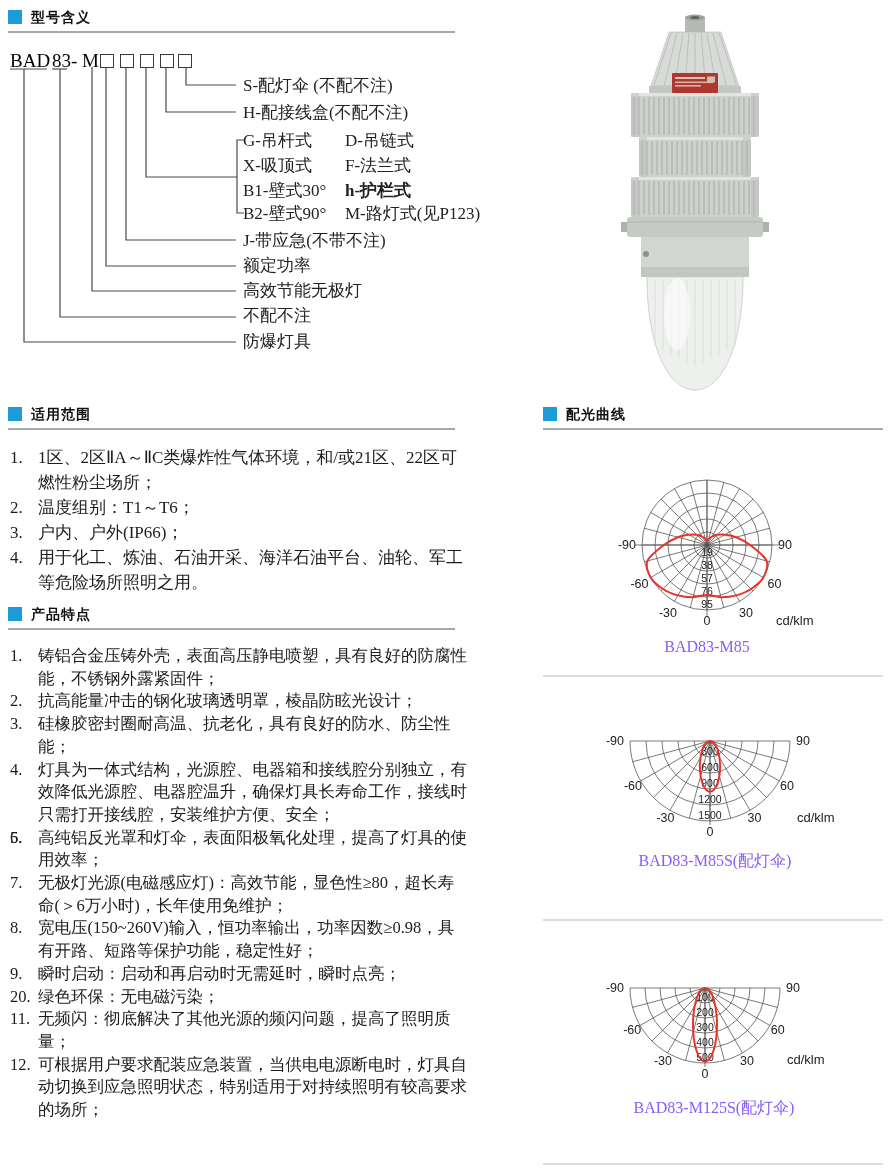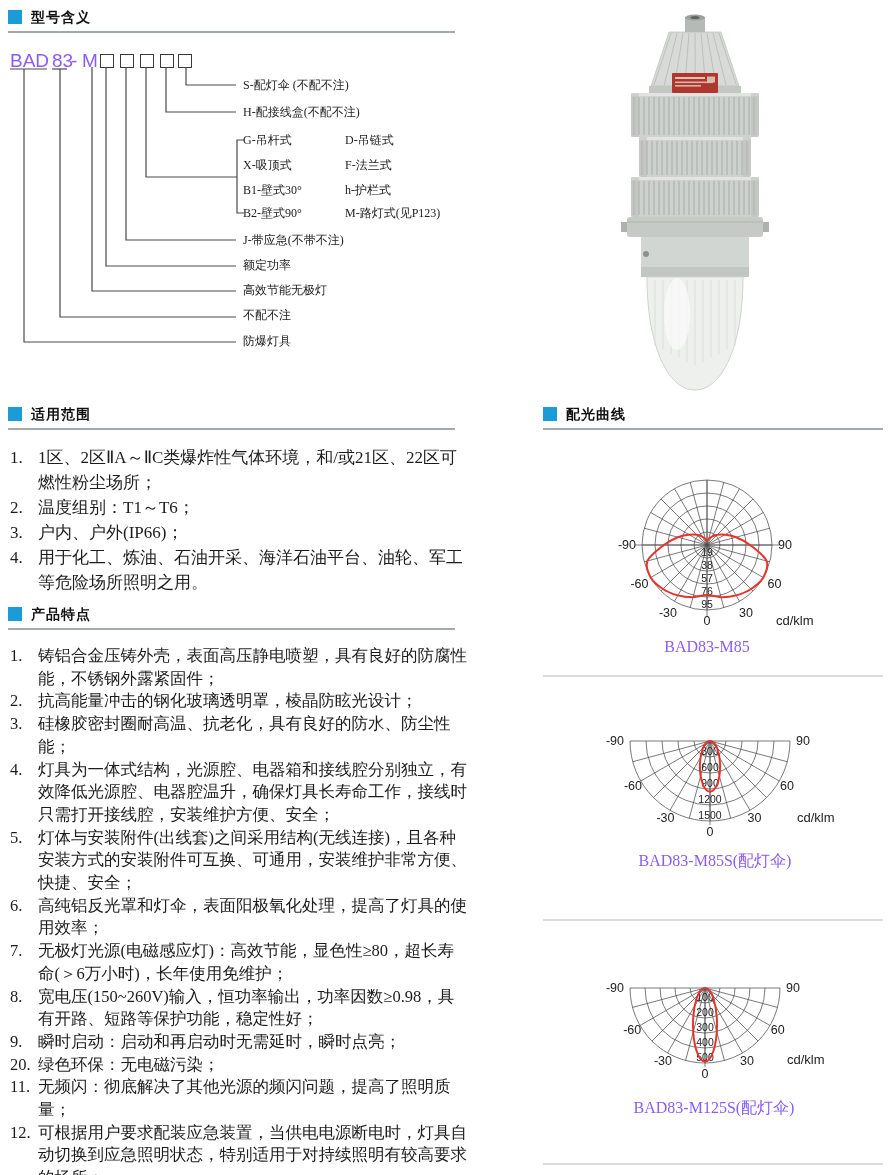--- a/index.html
+++ b/index.html
@@ -5,25 +5,25 @@
   html,body{margin:0;padding:0;background:#ffffff;}
   .page{position:relative;width:890px;height:1175px;background:#fff;overflow:hidden;
         font-family:"Liberation Serif",serif;color:#1a1a1a;}
   
   .sec-header{position:absolute;display:flex;align-items:center;gap:9px;
               border-bottom:2px solid #a2a9af;padding-bottom:7px;}
   .bullet{width:14px;height:14px;background:#1b9cd8;flex:0 0 auto;}
   .sec-title{font-family:"Liberation Sans",sans-serif;font-weight:bold;
              font-size:14px;color:#111;letter-spacing:1px;line-height:1;}
   
-  .code-span{position:absolute;font-family:Liberation Sans, sans-serif;
-             font-size:19px;color:#8b5cf6;line-height:1;}
+  .code-span{position:absolute;font-family:Liberation Serif, serif;
+             font-size:19px;color:#000000;line-height:1;}
   .codebox{position:absolute;width:12px;height:12px;border:1.6px solid #3a3a3a;background:#fff;}
   
-  .dlabel{position:absolute;font-size:12px;color:#222;white-space:nowrap;line-height:19px;}
+  .dlabel{position:absolute;font-size:17px;color:#222;white-space:nowrap;line-height:19px;}
   
   .list{position:absolute;left:8px;width:460px;color:#1c1c1c;}
   .list.app{font-size:17px;line-height:25px;}
   .list.feat{font-size:16.5px;line-height:22.7px;}
   .li{position:relative;padding-left:30px;}
   .li .num{position:absolute;left:2px;top:0;}
   
   .chart-box{position:absolute;}
   .caption{position:absolute;font-size:16px;color:#8b5cf6;text-align:center;white-space:nowrap;}
   .divider{position:absolute;height:2px;background:#dcdcdc;width:340px;left:543px;}
@@ -64,21 +64,21 @@
     </g>
   </svg>
 
   <div class="dlabel" style="left:243px;top:76px;">S-配灯伞 (不配不注)</div>
   <div class="dlabel" style="left:243px;top:103px;">H-配接线盒(不配不注)</div>
   <div class="dlabel" style="left:243px;top:131px;">G-吊杆式</div>
   <div class="dlabel" style="left:345px;top:131px;font-family:Liberation Serif, serif;">D-吊链式</div>
   <div class="dlabel" style="left:243px;top:156px;">X-吸顶式</div>
   <div class="dlabel" style="left:345px;top:156px;">F-法兰式</div>
   <div class="dlabel" style="left:243px;top:181px;">B1-壁式30°</div>
-  <div class="dlabel" style="left:345px;top:181px;">h-护栏式</div>
+  <div class="dlabel" style="left:345px;top:181px;font-weight:bold;">h-护栏式</div>
   <div class="dlabel" style="left:243px;top:204px;">B2-壁式90°</div>
   <div class="dlabel" style="left:345px;top:204px;">M-路灯式(见P123)</div>
   <div class="dlabel" style="left:243px;top:231px;">J-带应急(不带不注)</div>
   <div class="dlabel" style="left:243px;top:256px;">额定功率</div>
   <div class="dlabel" style="left:243px;top:281px;">高效节能无极灯</div>
   <div class="dlabel" style="left:243px;top:306px;">不配不注</div>
   <div class="dlabel" style="left:243px;top:332px;">防爆灯具</div>
 
   <svg id="lamp" style="position:absolute;left:615px;top:14px;" width="165" height="380">
       <rect x="70" y="3" width="20" height="15" fill="#b6bab6"></rect>
@@ -219,21 +219,21 @@
 
   <div class="sec-header" style="left:8px;top:607px;width:447px;">
     <span class="bullet"></span>
     <span class="sec-title">产品特点</span>
   </div>
   <div class="list feat" style="top:645px;">
     <div class="li"><span class="num">1.</span><span>铸铝合金压铸外壳，表面高压静电喷塑，具有良好的防腐性能，不锈钢外露紧固件；</span></div>
     <div class="li"><span class="num">2.</span><span>抗高能量冲击的钢化玻璃透明罩，棱晶防眩光设计；</span></div>
     <div class="li"><span class="num">3.</span><span>硅橡胶密封圈耐高温、抗老化，具有良好的防水、防尘性能；</span></div>
     <div class="li"><span class="num">4.</span><span>灯具为一体式结构，光源腔、电器箱和接线腔分别独立，有效降低光源腔、电器腔温升，确保灯具长寿命工作，接线时只需打开接线腔，安装维护方便、安全；</span></div>
-    <div class="li"><span class="num">5.</span><span>灯体与安装附件(出线套)之间采用结构(无线连接)，且各种安装方式的安装附件可互换、可通用，安装维护非常方便、快捷、安全；</span></div>
+    <div class="li"><span class="num">5.</span></div>
     <div class="li"><span class="num">6.</span><span>高纯铝反光罩和灯伞，表面阳极氧化处理，提高了灯具的使用效率；</span></div>
     <div class="li"><span class="num">7.</span><span>无极灯光源(电磁感应灯)：高效节能，显色性≥80，超长寿命(＞6万小时)，长年使用免维护；</span></div>
     <div class="li"><span class="num">8.</span><span>宽电压(150~260V)输入，恒功率输出，功率因数≥0.98，具有开路、短路等保护功能，稳定性好；</span></div>
     <div class="li"><span class="num">9.</span><span>瞬时启动：启动和再启动时无需延时，瞬时点亮；</span></div>
     <div class="li"><span class="num">20.</span><span>绿色环保：无电磁污染；</span></div>
     <div class="li"><span class="num">11.</span><span>无频闪：彻底解决了其他光源的频闪问题，提高了照明质量；</span></div>
     <div class="li"><span class="num">12.</span><span>可根据用户要求配装应急装置，当供电电源断电时，灯具自动切换到应急照明状态，特别适用于对持续照明有较高要求的场所；</span></div>
 
   </div>
 

